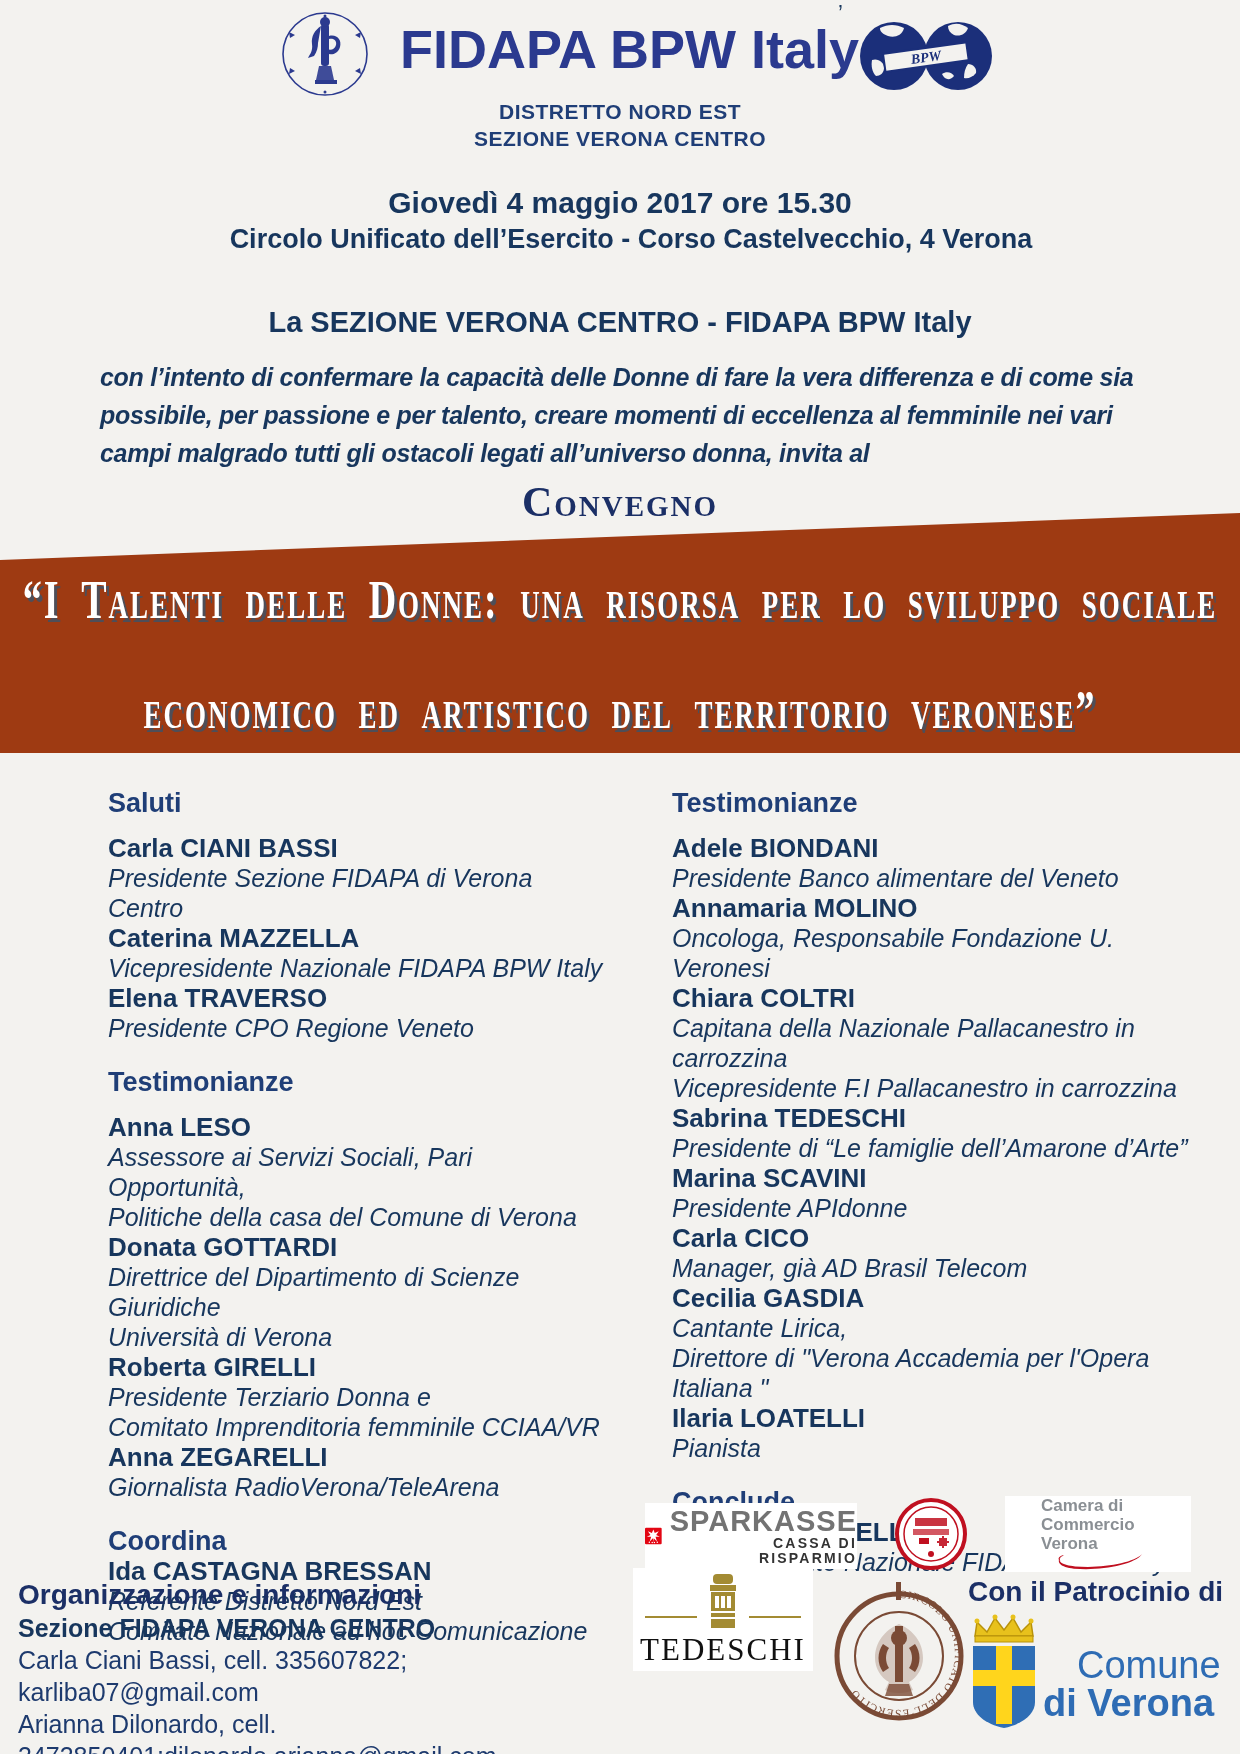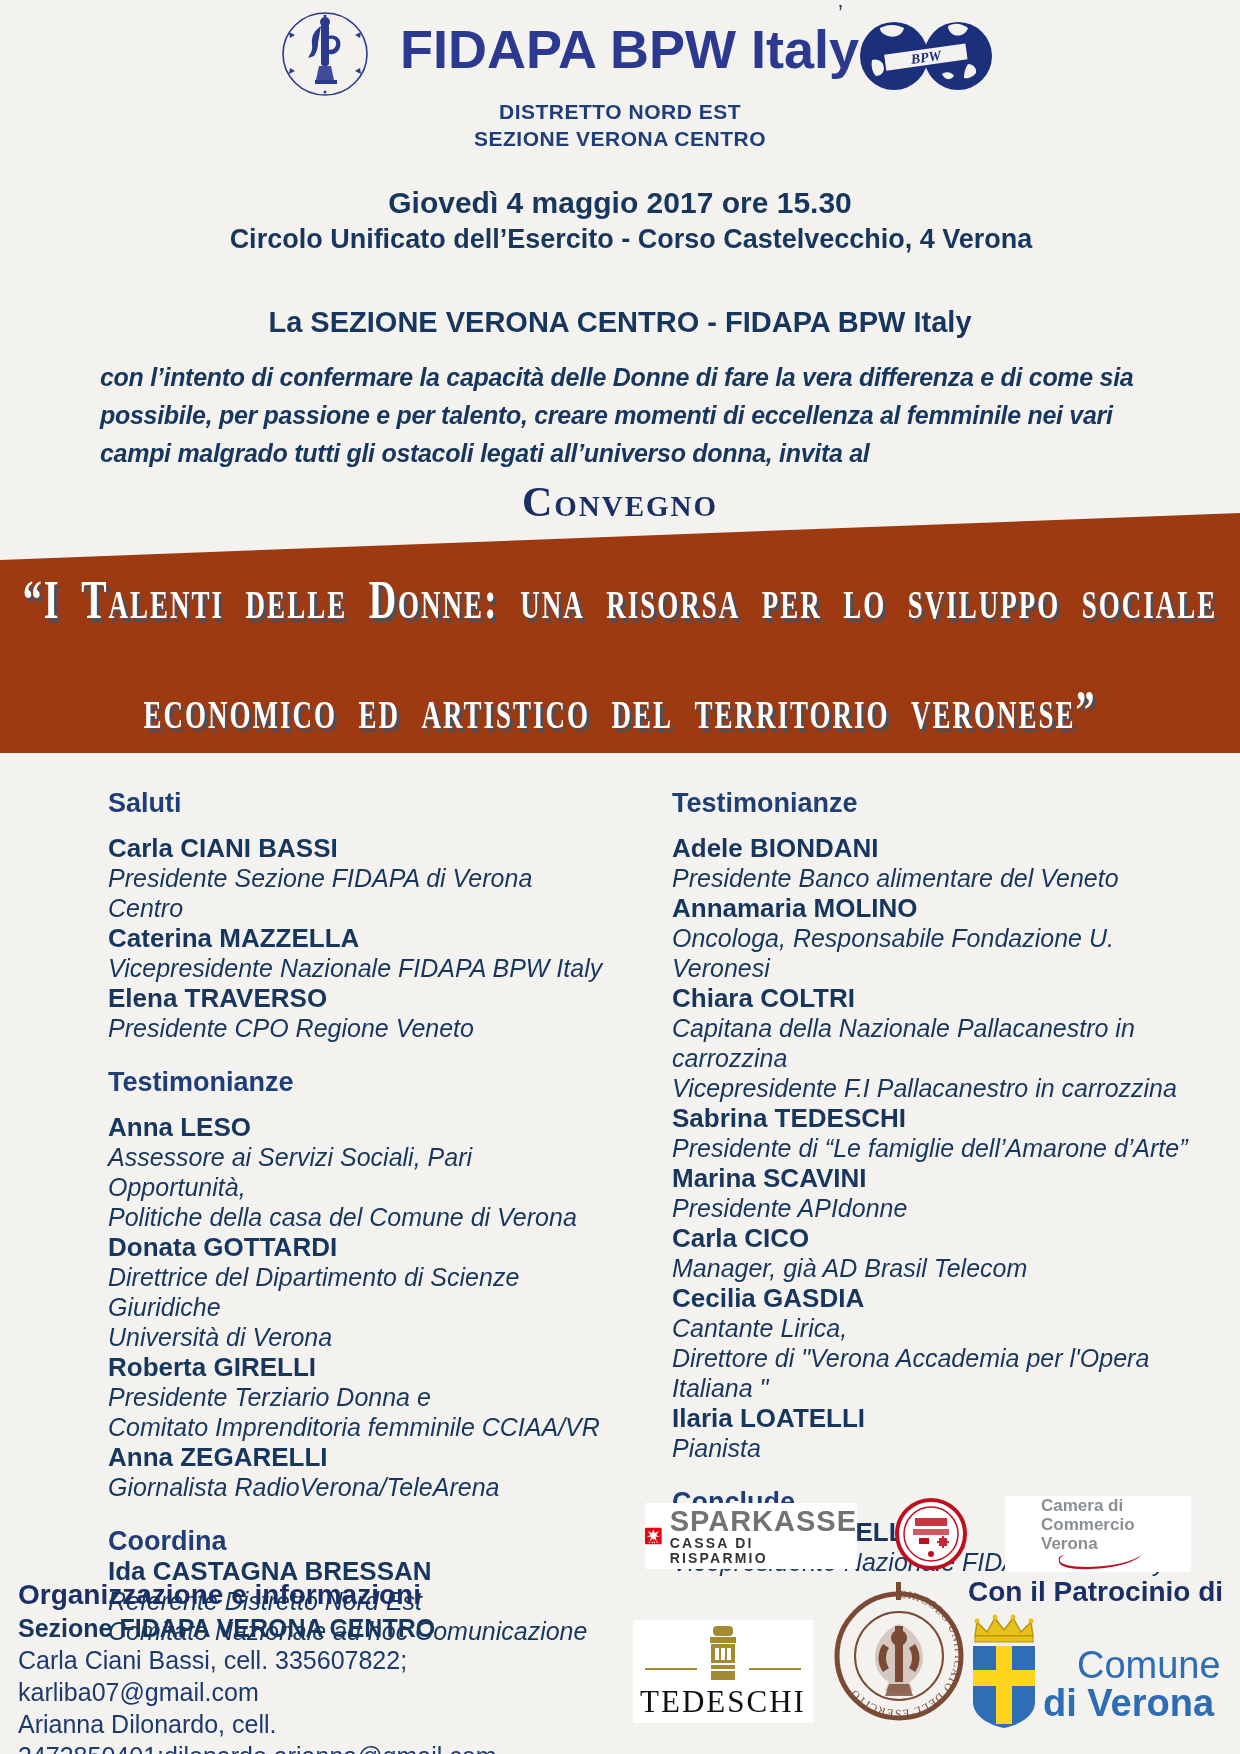--- a/index.html
+++ b/index.html
@@ -47,25 +47,25 @@
   
   .org-info{left:18px;top:1578px;width:600px;}
   .org-h{font-size:28px;font-weight:700;color:#1b2f66;line-height:34px;}
   .org-s{font-size:25px;font-weight:700;color:#17365d;line-height:32px;}
   .org-c{font-size:25px;color:#1d3a6e;line-height:32px;}
 
   
   .whitebox{background:#fff;display:flex;align-items:center;justify-content:center;}
   .sparkasse{left:645px;top:1503px;width:212px;height:66px;gap:8px;}
   .spk-text .t1{font-size:29px;font-weight:700;color:#737373;letter-spacing:1px;line-height:30px;}
-  .spk-text .t2{font-size:14px;font-weight:700;color:#333;letter-spacing:2.2px;line-height:15px;}
+  .spk-text .t2{font-size:14px;font-weight:700;color:#333;letter-spacing:2.2px;line-height:15px;text-align:right;}
   .camera-box{left:1005px;top:1496px;width:186px;height:76px;flex-direction:column;}
   .cam-text{font-size:17px;font-weight:700;color:#8a8f94;line-height:19px;align-self:flex-start;padding-left:36px;}
   .patrocinio{left:968px;top:1576px;font-size:28px;font-weight:700;color:#1b2f66;}
-  .tedeschi-box{left:633px;top:1620px;width:180px;height:103px;flex-direction:column;}
+  .tedeschi-box{left:633px;top:1568px;width:180px;height:103px;flex-direction:column;}
   .ted-name{font-family:"Liberation Serif",serif;font-size:31px;color:#111;letter-spacing:2px;margin-top:2px;}
   .comune{left:965px;top:1614px;width:230px;}
   .comune-text{position:absolute;left:78px;top:32px;color:#2e6cb4;line-height:38px;}
   .comune-text .c1{font-size:38px;font-weight:400;margin-left:34px;}
   .comune-text .c2{font-size:38px;font-weight:700;}
 </style>
 </head>
 <body>
 
 <div id="page">

